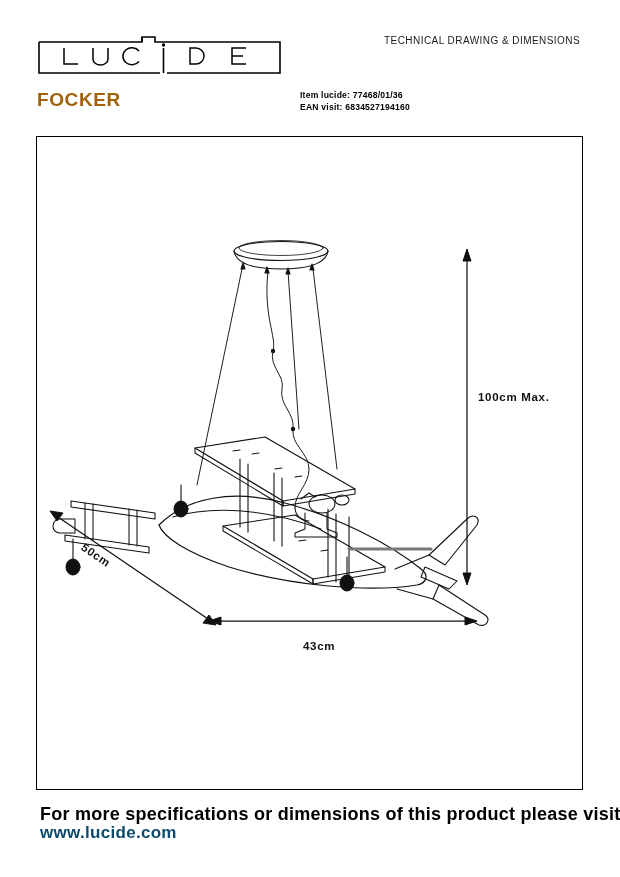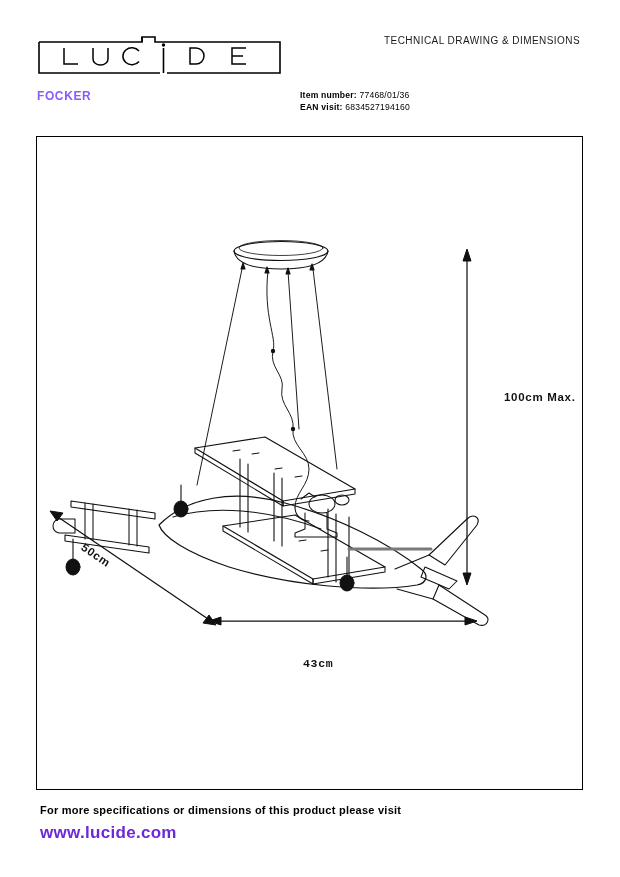--- a/index.html
+++ b/index.html
@@ -33,37 +33,37 @@
     font-size: 10px;
     letter-spacing: 0.45px;
     color: #1a1a1a;
     white-space: nowrap;
   }
 
   #product-title {
     position: absolute;
     left: 37px;
     top: 89px;
-    font-size: 12px;
+    font-size: 19px;
     font-weight: bold;
     letter-spacing: 0.6px;
-    color: #8b5cf6;
+    color: #a16207;
   }
 
   #meta-block {
     position: absolute;
     left: 300px;
     top: 90px;
     font-size: 8.6px;
     line-height: 11.6px;
     color: #000;
     white-space: nowrap;
   }
   #meta-block .row { font-weight: bold; letter-spacing: 0.2px; }
-  #meta-block .val { font-weight: normal; }
+  #meta-block .val { font-weight: bold; }
 
   
   #drawing-frame {
     position: absolute;
     left: 36px;
     top: 136px;
     width: 547px;
     height: 654px;
     border: 1.1px solid #000;
     box-sizing: border-box;
@@ -78,48 +78,48 @@
 
   
   .dim-label {
     position: absolute;
     font-size: 11.5px;
     font-weight: bold;
     letter-spacing: 0.7px;
     color: #111;
     white-space: nowrap;
   }
-  #dim-height-label { left: 504px; top: 391px; }
-  #dim-width-label  { left: 303px; top: 657px; font-family: Liberation Mono, monospace; }
+  #dim-height-label { left: 478px; top: 391px; }
+  #dim-width-label  { left: 303px; top: 640px; }
   #dim-depth-label  {
     left: 86px;
     top: 541px;
     transform: rotate(34.5deg);
     transform-origin: left top;
   }
 
   
   #footer-line-1 {
     position: absolute;
     left: 40px;
     top: 804px;
-    font-size: 11px;
+    font-size: 18px;
     font-weight: bold;
     letter-spacing: 0.25px;
     color: #000;
     white-space: nowrap;
   }
   #footer-line-2 {
     position: absolute;
     left: 40px;
     top: 823px;
     font-size: 17px;
     font-weight: bold;
     letter-spacing: 0.3px;
-    color: #6d28d9;
+    color: #0c4a6e;
     white-space: nowrap;
   }
 </style>
 </head>
 <body>
 
 <div id="logo-box">
   <svg id="logo-svg" width="243" height="38" viewBox="0 0 243 38">
 
     <path d="M1,6 L104,6 L104,1 L117,1 L117,6 L242,6 L242,37 L129,37" fill="none" stroke="#000" stroke-width="1.6"></path>
@@ -142,21 +142,21 @@
     <path d="M208,12 L194,12 L194,28 L208,28 M194,20 L205,20" fill="none" stroke="#000" stroke-width="1.5"></path>
   </svg>
 </div>
 
 <div id="header-caption">TECHNICAL DRAWING &amp; DIMENSIONS</div>
 
 <div id="product-title">FOCKER</div>
 
 <div id="meta-block">
   <div class="row">
-    <span>Item number:</span>
+    <span>Item lucide:</span>
     <span class="val">77468/01/36</span>
   </div>
   <div class="row">
     <span>EAN visit:</span>
     <span class="val">6834527194160</span>
   </div>
 </div>
 
 <div id="drawing-frame">
   <svg id="drawing-svg" width="545" height="652" viewBox="0 0 545 652">

